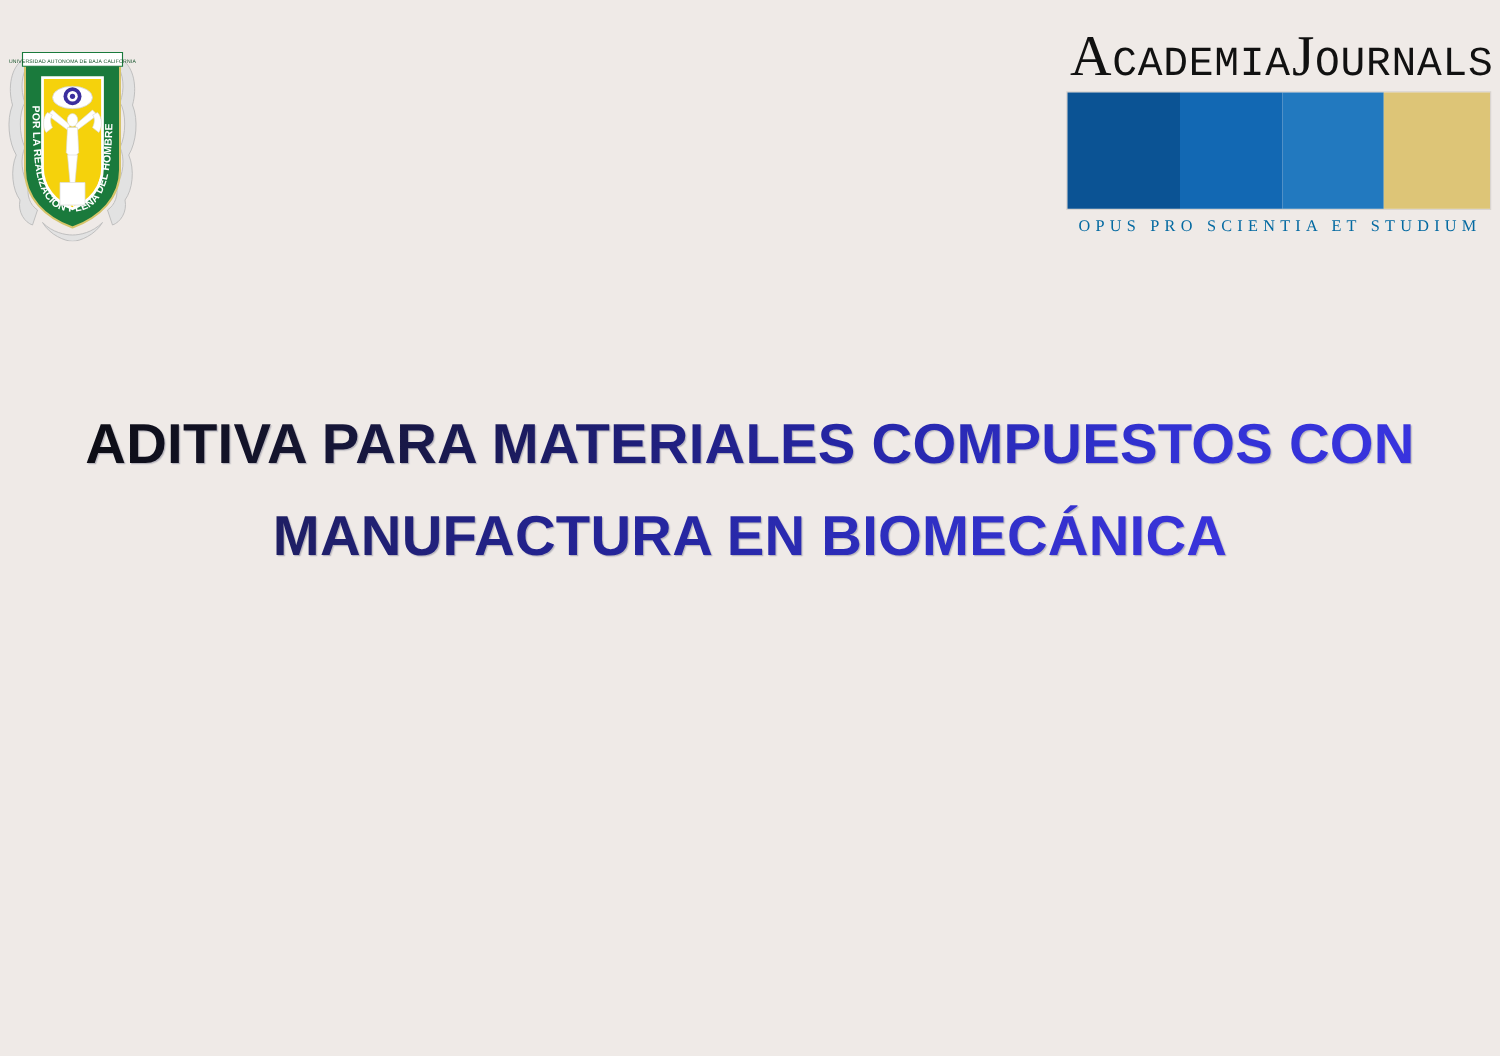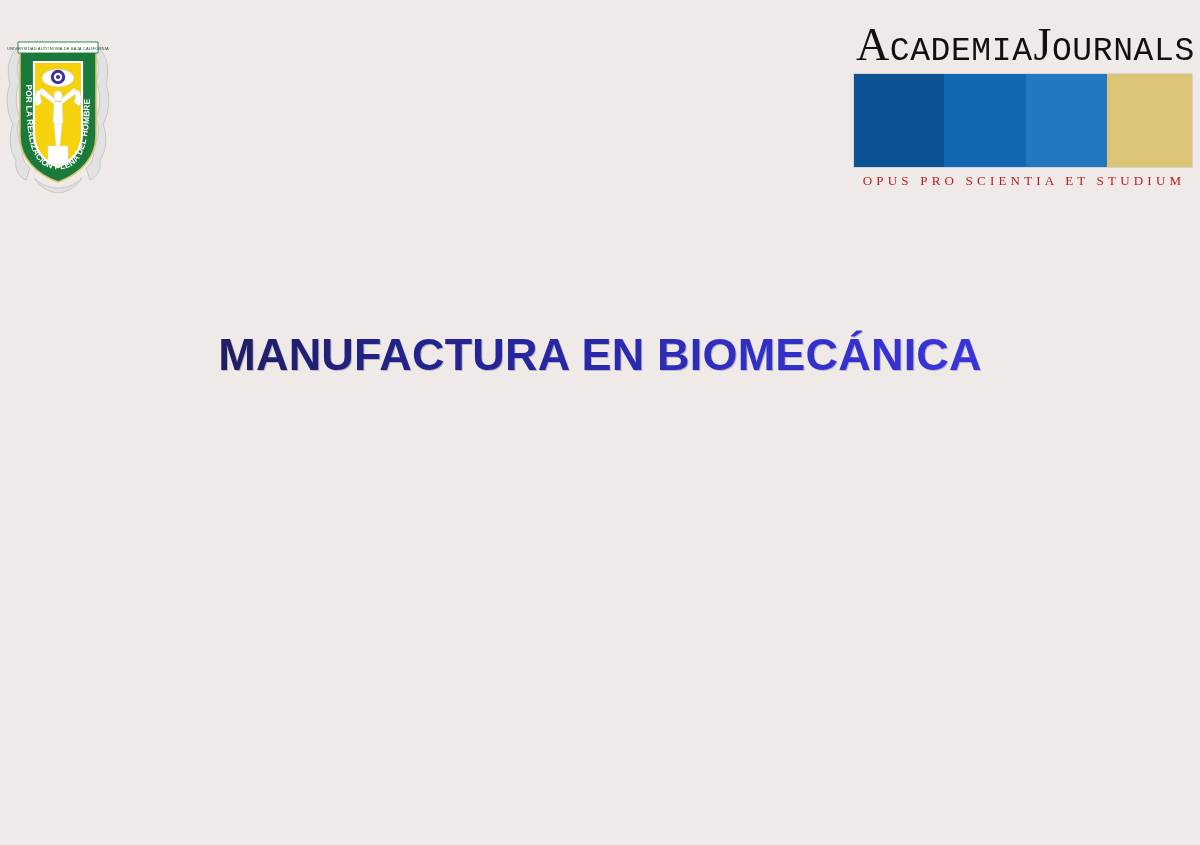--- a/index.html
+++ b/index.html
@@ -88,21 +88,21 @@
   .aj-bar.b4 { width: 25.0%; }
 
   .aj-tagline {
     position: absolute;
     left: 4px;
     top: 157px;
     width: 340px;
     text-align: center;
     font-family: "Liberation Serif", serif;
     font-size: 13px;
-    color: #b91c1c;
+    color: #0369a1;
     letter-spacing: 4.2px;
     white-space: nowrap;
   }
 
   
   .title-block {
     position: absolute;
     left: 0;
     top: 318px;
     width: 1200px;
@@ -201,16 +201,17 @@
       <div class="aj-bar b1" style="background:#0b5394"></div>
       <div class="aj-bar b2" style="background:#1268b3"></div>
       <div class="aj-bar b3" style="background:#2279bf"></div>
       <div class="aj-bar b4" style="background:#ddc577"></div>
     </div>
 
     <div class="aj-tagline">OPUS PRO SCIENTIA ET STUDIUM</div>
   </div>
 
   <div class="title-block">
+    <div class="title-line l2">ADITIVA PARA MATERIALES COMPUESTOS CON</div>
     <div class="title-line l3">MANUFACTURA EN BIOMECÁNICA</div>
   </div>
 
 </div>
 
 </body></html>

